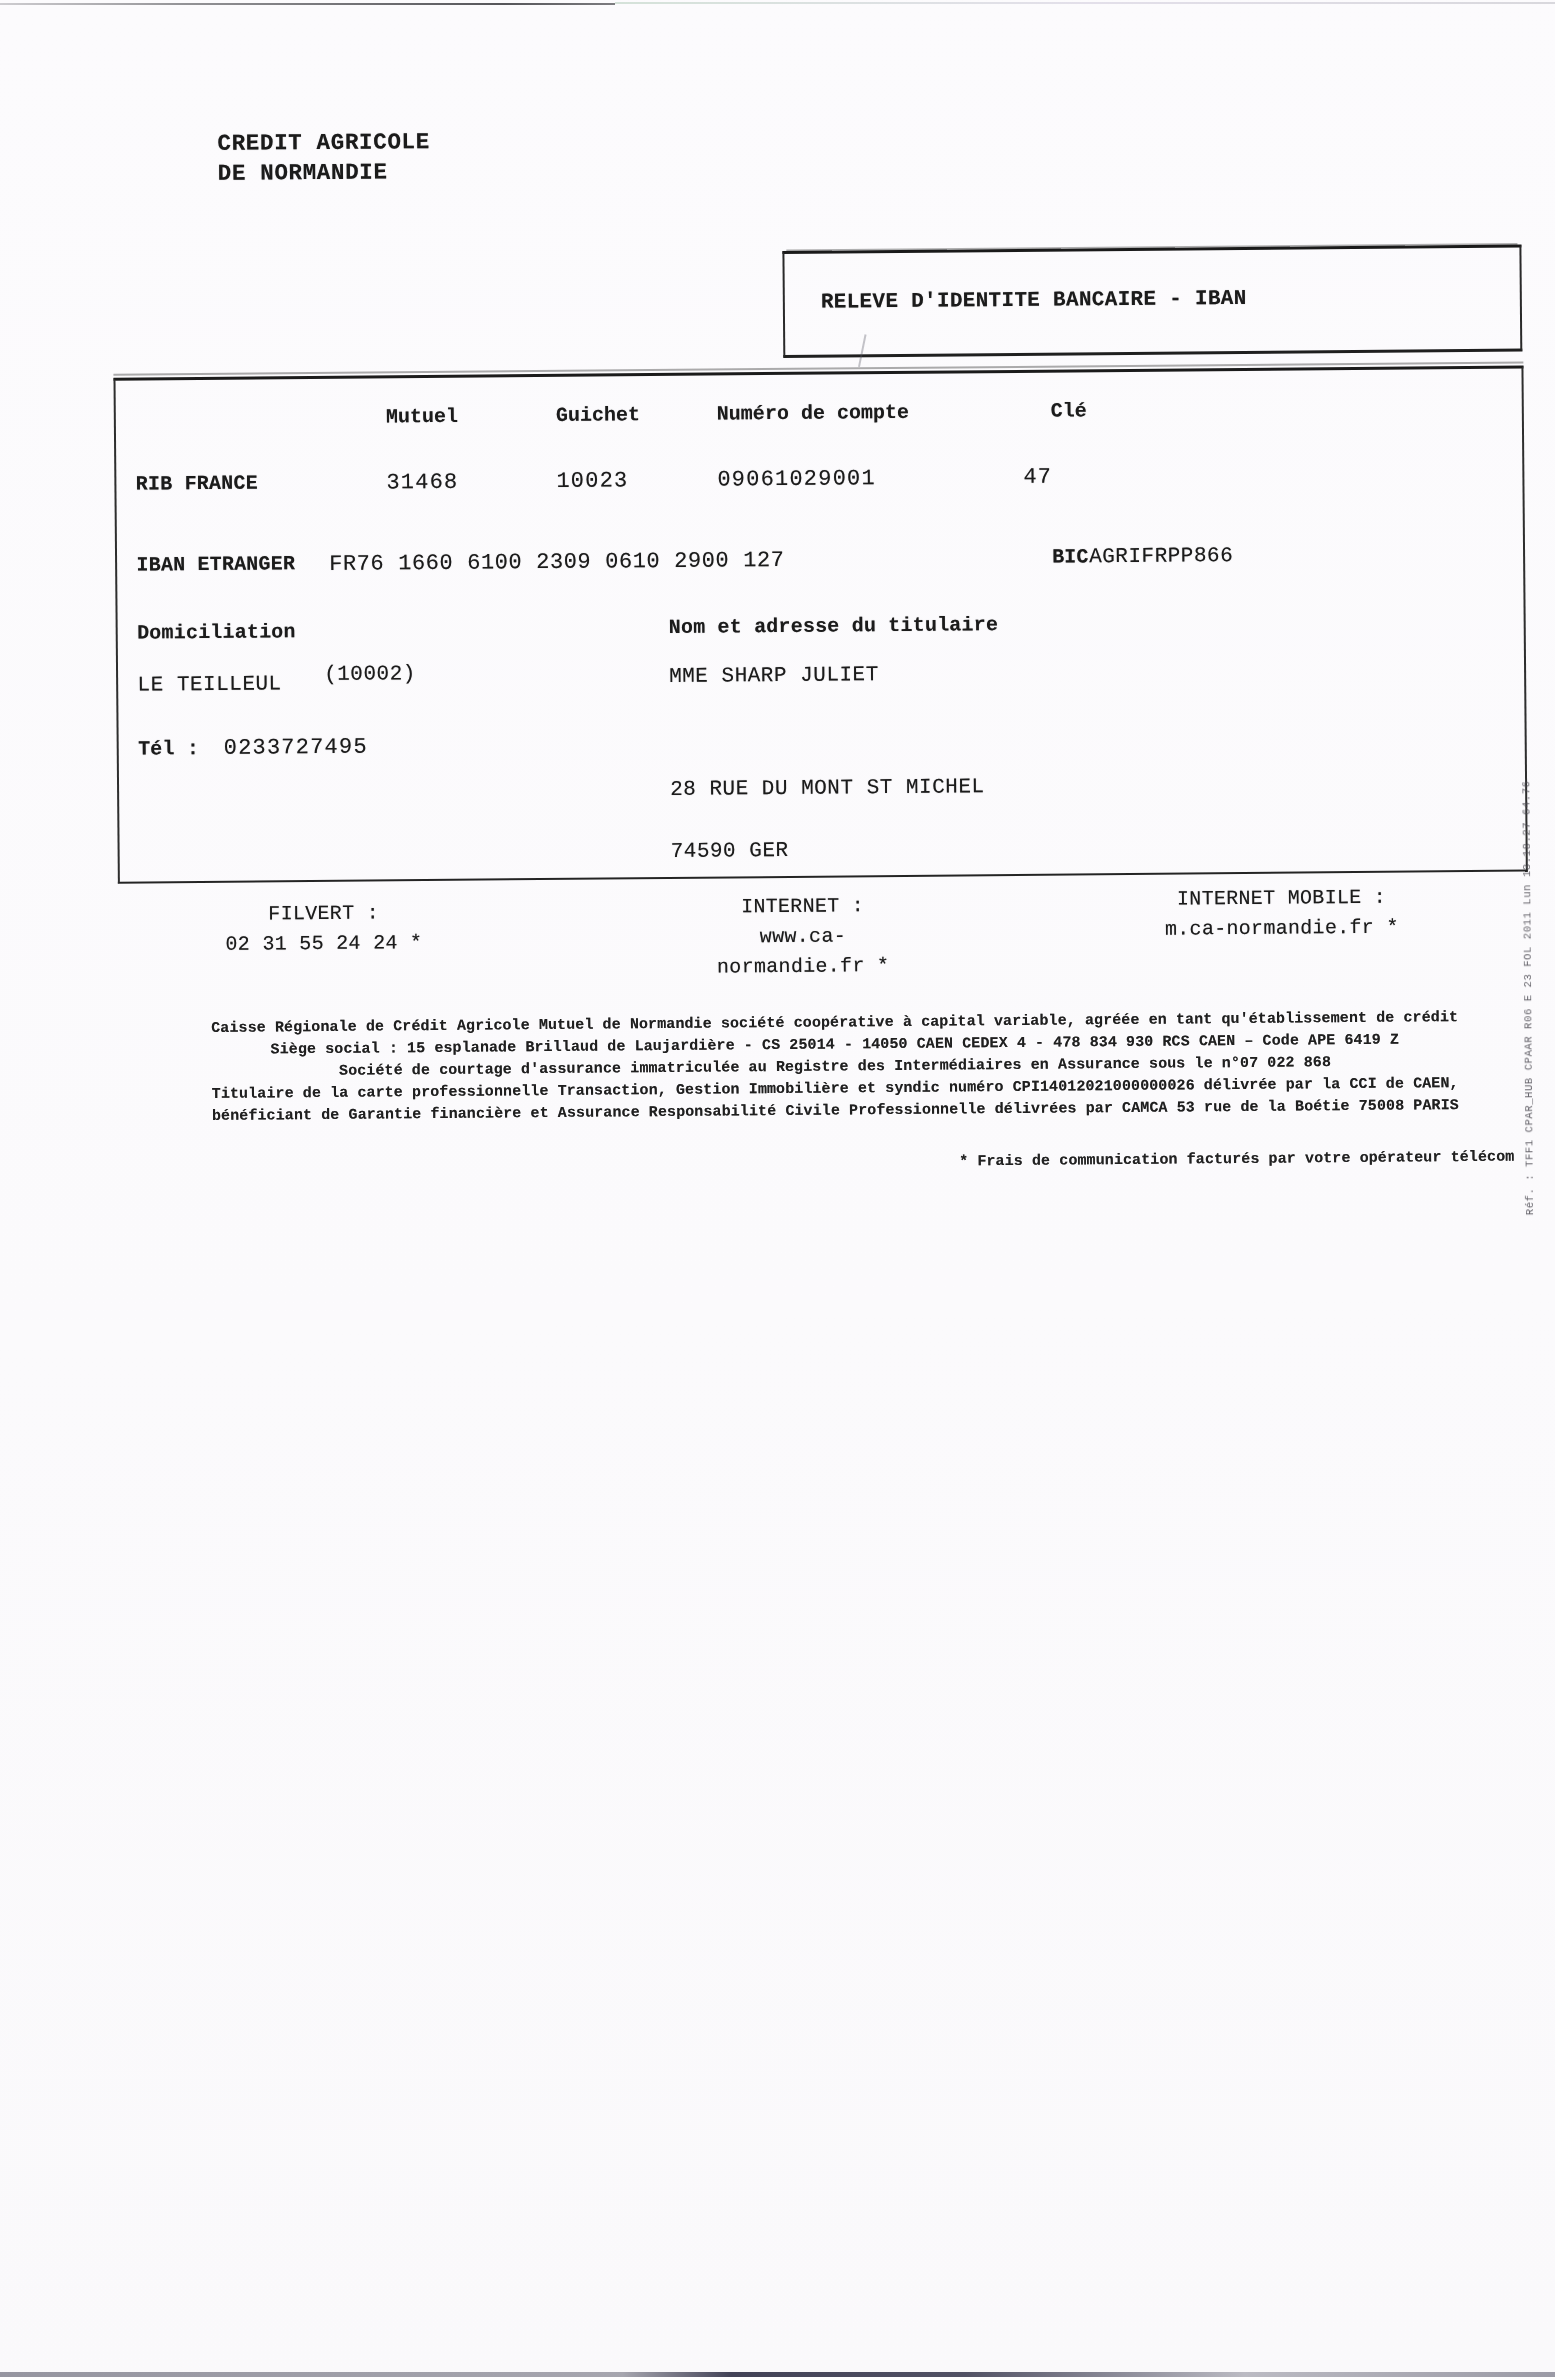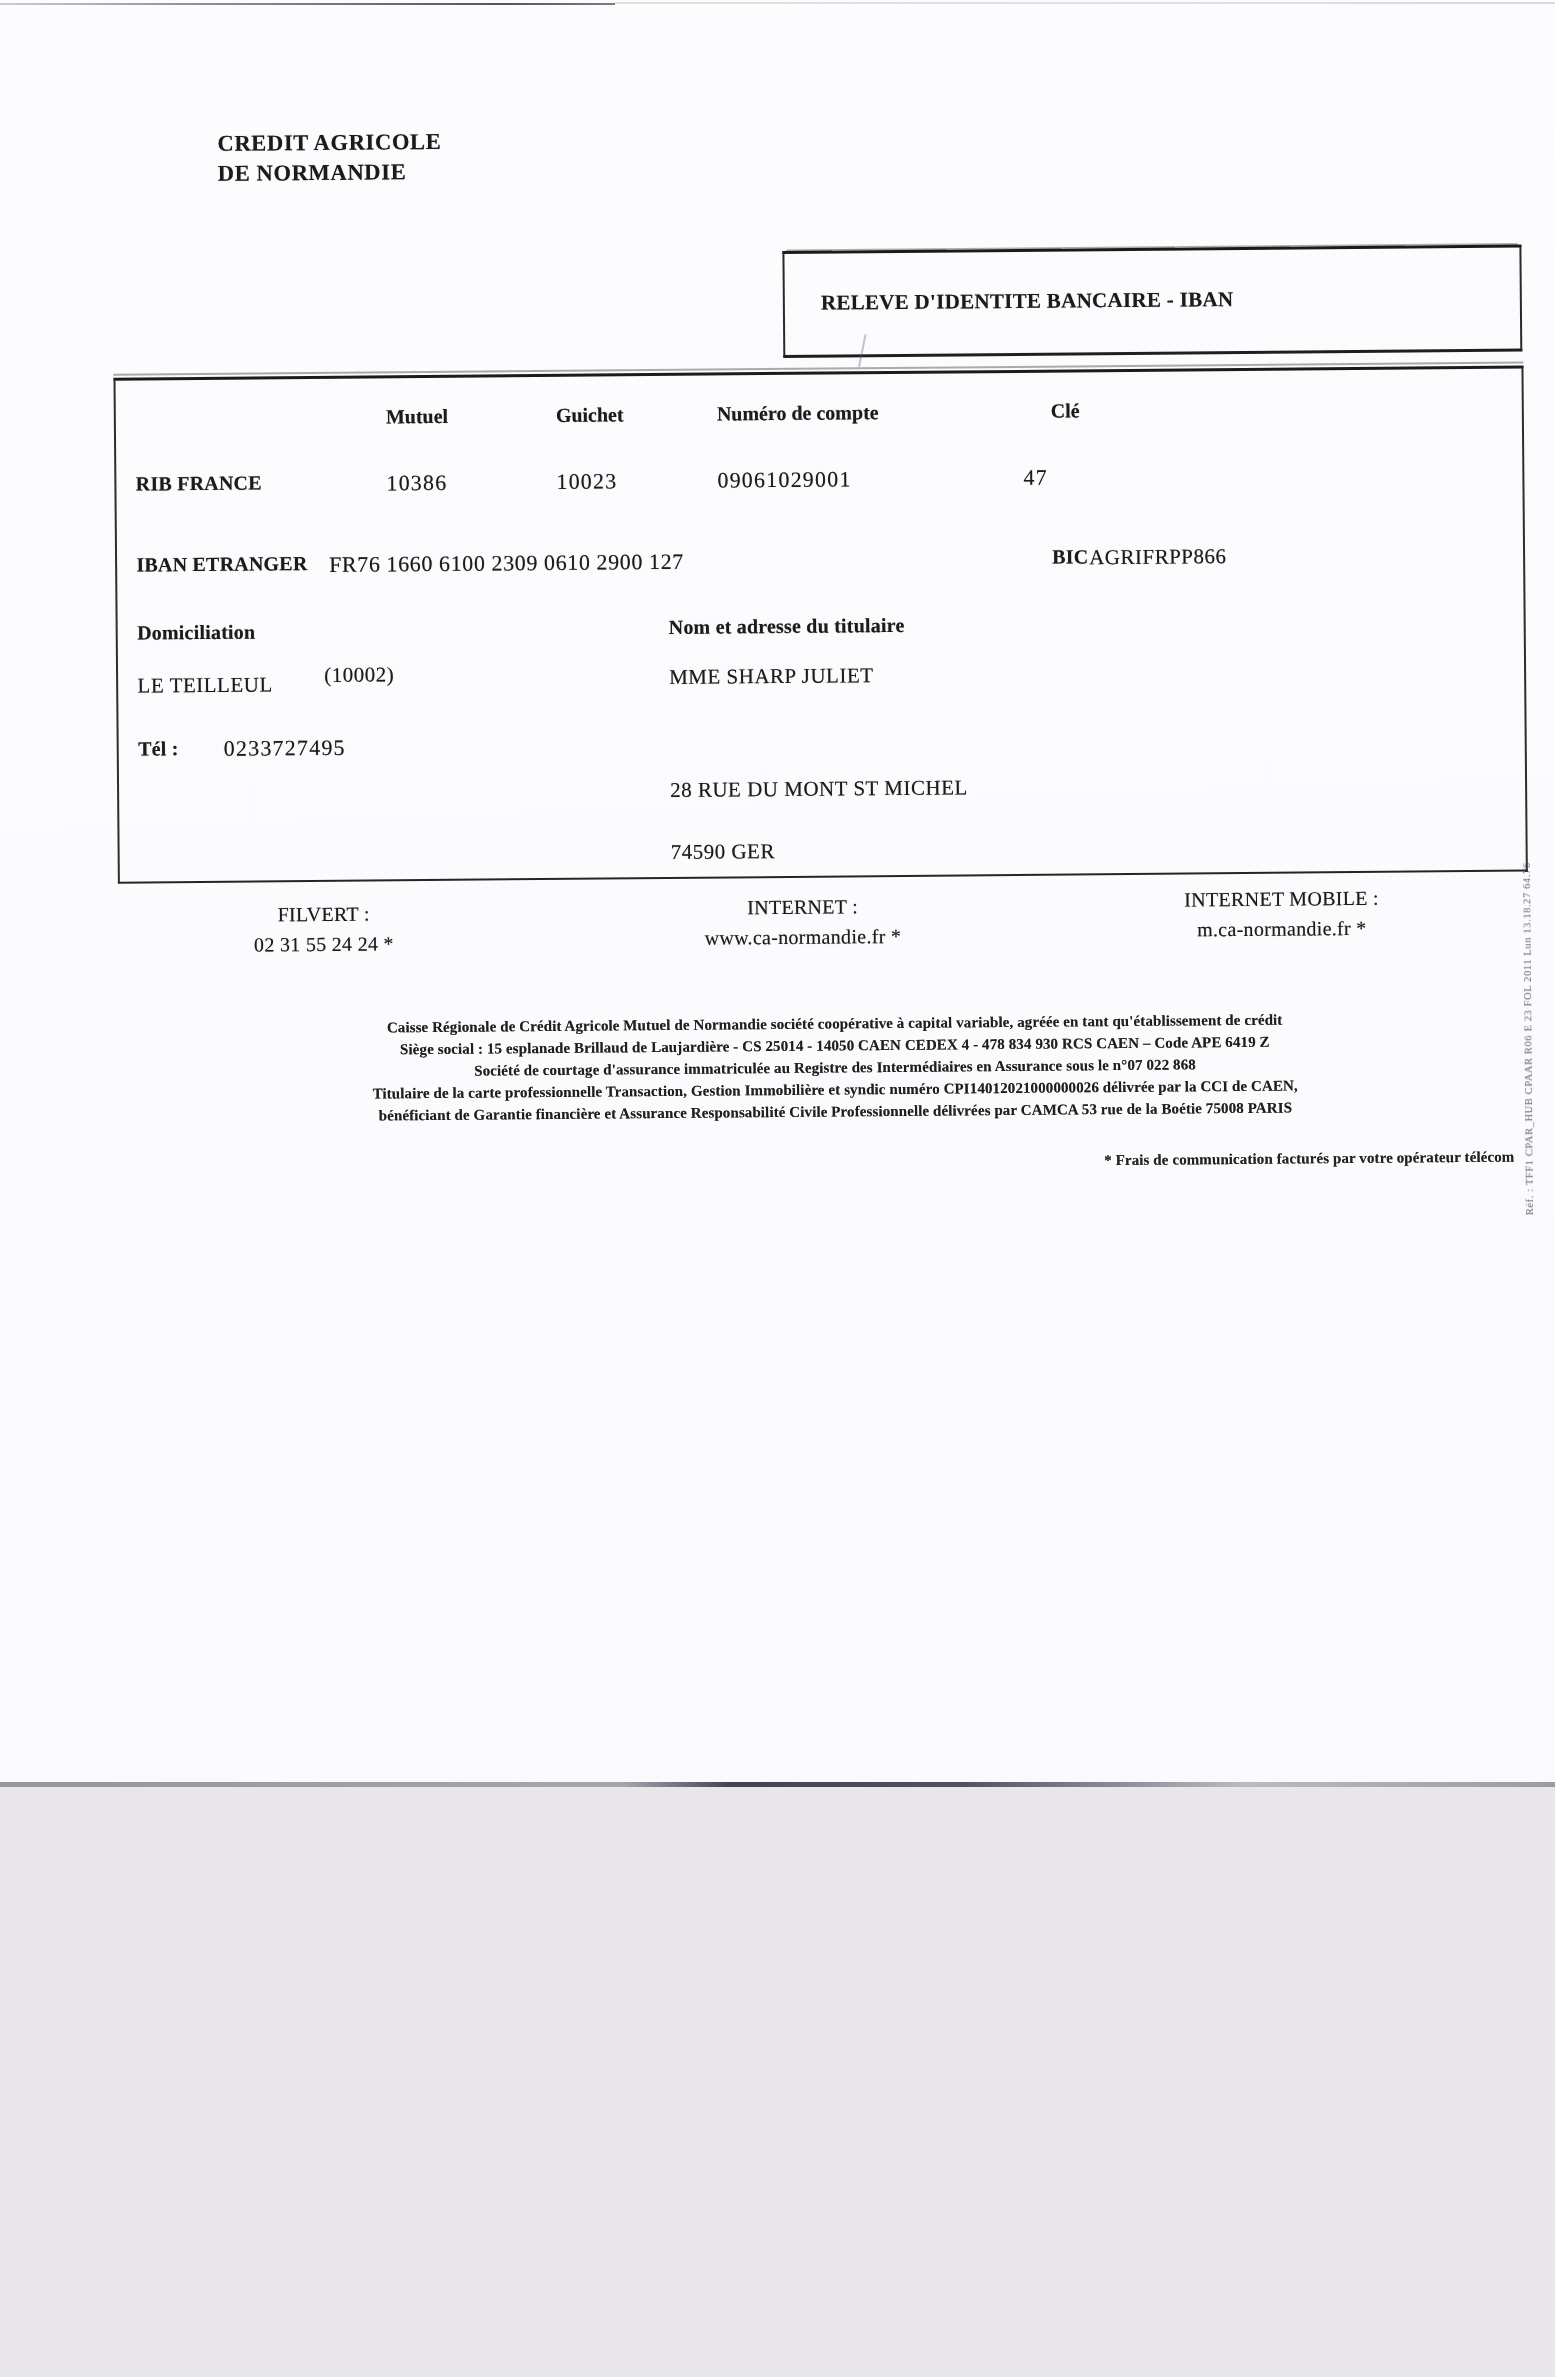--- a/index.html
+++ b/index.html
@@ -1,19 +1,19 @@
 <!DOCTYPE html>
 <html style="font-size:12.4px"><head>
 <meta charset="utf-8">
 <style>
   html,body{margin:0;padding:0;background:#e8e6ea;}
   .page{
-    position:relative;width:1556px;height:1787px;overflow:hidden;
+    position:relative;width:1556px;height:2377px;overflow:hidden;
     background:linear-gradient(178deg,#fcfbfd 0%,#fbfafc 55%,#faf9fb 100%);
-    font-family:Liberation Serif, serif;
+    font-family:Liberation Mono, monospace;
     color:#1c1c1c;
   }
   .tilt{position:absolute;inset:0;transform:rotate(-0.5deg);transform-origin:778px 778px;}
   .ink{color:#1b1b1b;text-shadow:0 0 0.8px rgba(45,45,45,.55);}
   .abs{position:absolute;}
 
   .bank-name{left:223px;top:124px;font-size:22.6px;font-weight:bold;line-height:30px;letter-spacing:0.6px;}
 
   .title-box{
     left:787px;top:251px;width:739px;height:107px;box-sizing:border-box;
@@ -88,21 +88,21 @@
     <div class="artifact-smudge"></div>
 
     <div class="abs main-box">
 
       <div class="abs hdr ink r-headers c-banque">Mutuel</div>
       <div class="abs hdr ink r-headers c-guichet">Guichet</div>
       <div class="abs hdr ink r-headers c-numero">Numéro de compte</div>
       <div class="abs hdr ink r-headers c-cle">Clé</div>
 
       <div class="abs lbl ink r-rib" style="left:19.4px;">RIB FRANCE</div>
-      <div class="abs val ink r-rib c-banque">10386</div>
+      <div class="abs val ink r-rib c-banque">31468</div>
       <div class="abs val ink r-rib c-guichet">10023</div>
       <div class="abs val ink r-rib c-numero">09061029001</div>
       <div class="abs val ink r-rib" style="left:907px;">47</div>
 
       <div class="abs lbl ink r-iban" style="left:19.4px;">IBAN ETRANGER</div>
       <div class="abs val ink r-iban" style="left:212px;letter-spacing:0.6px;">FR76 1660 6100 2309 0610 2900 127</div>
       <div class="abs lbl ink r-iban c-cle">BIC</div>
       <div class="abs txt ink r-iban" style="left:972px;">AGRIFRPP866</div>
 
       <div class="abs lbl ink" style="left:19.4px;top:241px;">Domiciliation</div>

